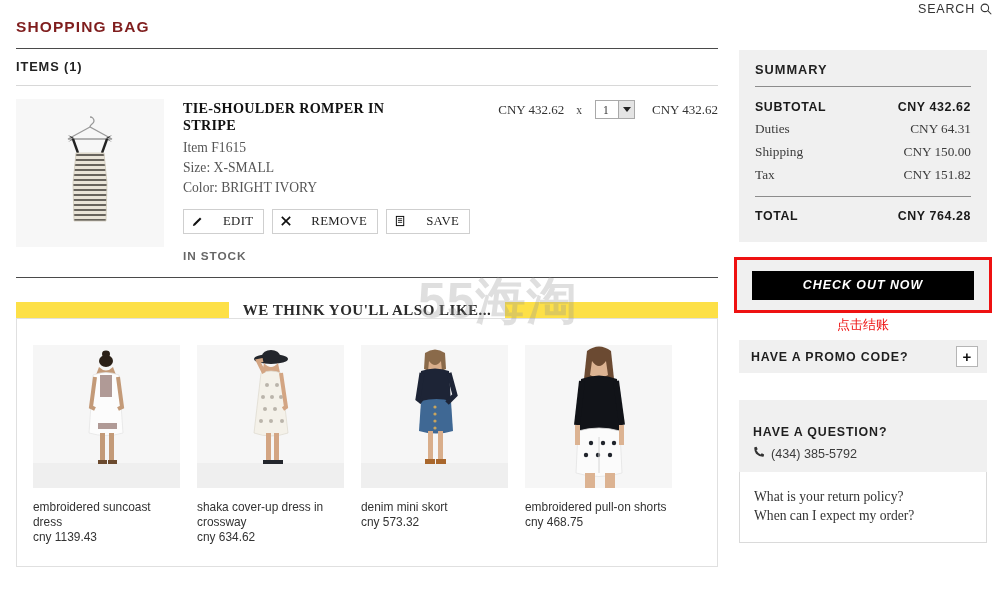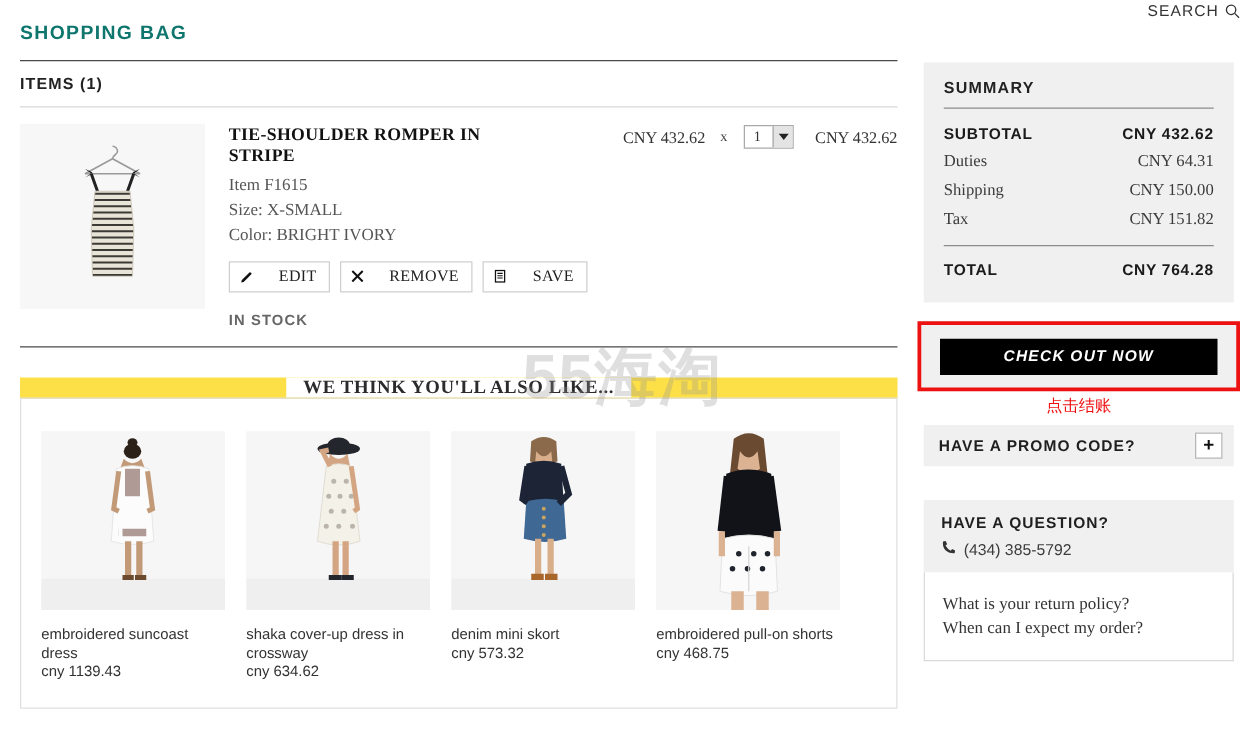--- a/index.html
+++ b/index.html
@@ -27,21 +27,21 @@
   .search-glass { width: 12px; height: 12px; display:block; }
 
   
   .left-col {
     position: absolute;
     left: 16px; top: 18px;
     width: 702px;
   }
   .page-title {
     font-size: 15.5px; font-weight: bold;
-    letter-spacing: 1.1px; color: #0f766e;
+    letter-spacing: 1.1px; color: #7f1d1d;
     margin: 0 0 12px 0;
   }
   .rule-dark { border: 0; border-top: 1px solid #4a4a4a; margin: 0; }
   .rule-light { border: 0; border-top: 1px solid #d8d8d8; margin: 0; }
 
   .items-count {
     font-size: 12.8px; font-weight: bold; letter-spacing: 0.9px;
     color: #222; padding: 10px 0 11px 0;
   }
 
@@ -265,21 +265,21 @@
     cursor: pointer;
   }
 
   .question-panel {
     position: absolute;
     left: 739px; top: 400px;
     width: 248px;
   }
   .q-head {
     background: #f0f0f0;
-    padding: 11px 14px 11px 14px;
+    padding: 25px 14px 11px 14px;
   }
   .q-title {
     font-size: 12.4px; font-weight: bold;
     letter-spacing: 0.85px; color: #1f1f1f;
     margin-bottom: 7px;
   }
   .q-phone {
     display:flex; align-items:center; gap: 6px;
     font-size: 12.6px; color: #3c3c3c;
   }

